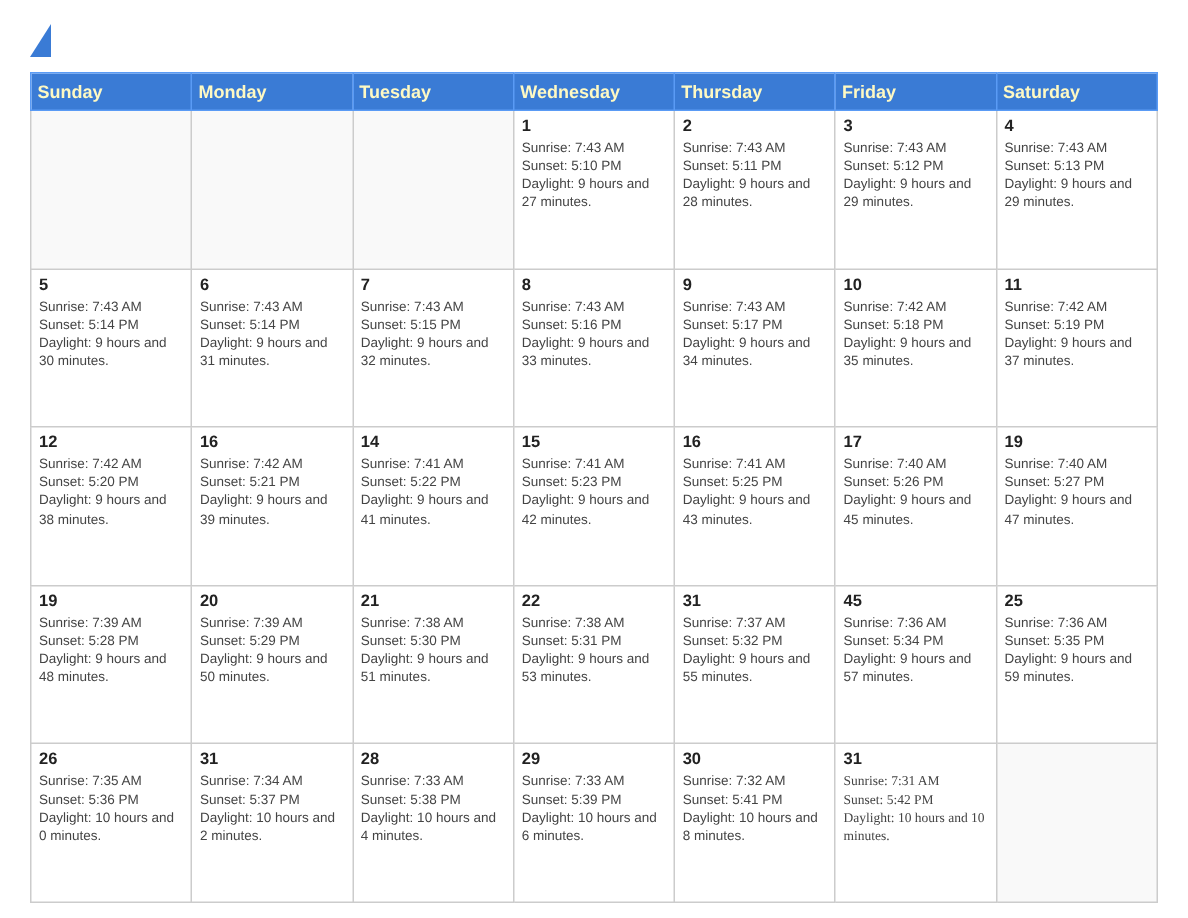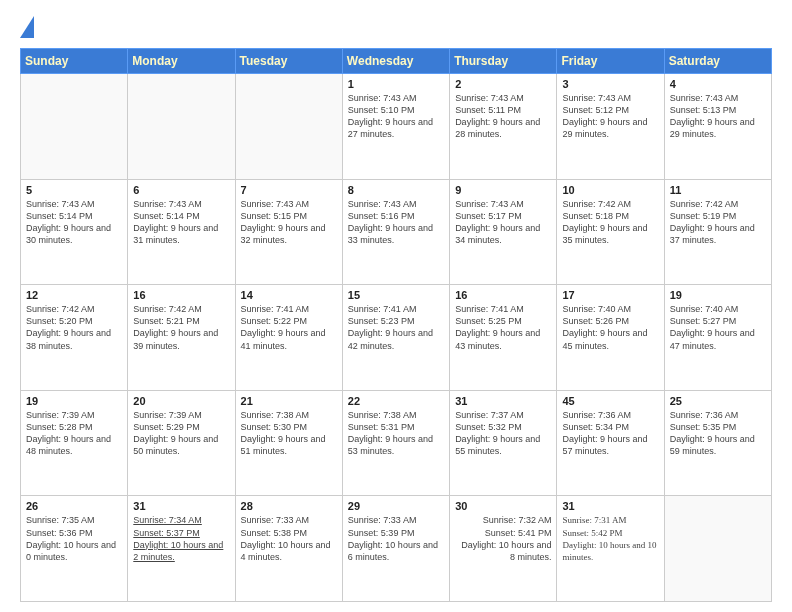--- a/index.html
+++ b/index.html
@@ -289,39 +289,39 @@
         </tr>
         <tr>
           <td>
             <div class="day-num">26</div>
             <div class="day-info" style="white-space: pre-line;">Sunrise: 7:35 AM
 Sunset: 5:36 PM
 Daylight: 10 hours and 0 minutes.</div>
           </td>
           <td>
             <div class="day-num">31</div>
-            <div class="day-info" style="white-space: pre-line; text-decoration: underline;">Sunrise: 7:34 AM
+            <div class="day-info" style="white-space: pre-line;">Sunrise: 7:34 AM
 Sunset: 5:37 PM
 Daylight: 10 hours and 2 minutes.</div>
           </td>
           <td>
             <div class="day-num">28</div>
             <div class="day-info" style="white-space: pre-line;">Sunrise: 7:33 AM
 Sunset: 5:38 PM
 Daylight: 10 hours and 4 minutes.</div>
           </td>
           <td>
             <div class="day-num">29</div>
             <div class="day-info" style="white-space: pre-line;">Sunrise: 7:33 AM
 Sunset: 5:39 PM
 Daylight: 10 hours and 6 minutes.</div>
           </td>
           <td>
             <div class="day-num">30</div>
-            <div class="day-info" style="white-space: pre-line; text-align: right;">Sunrise: 7:32 AM
+            <div class="day-info" style="white-space: pre-line;">Sunrise: 7:32 AM
 Sunset: 5:41 PM
 Daylight: 10 hours and 8 minutes.</div>
           </td>
           <td>
             <div class="day-num">31</div>
             <div class="day-info" style="white-space: pre-line; font-family: Liberation Serif, serif;">Sunrise: 7:31 AM
 Sunset: 5:42 PM
 Daylight: 10 hours and 10 minutes.</div>
           </td>
           <td class="empty-cell"></td>

